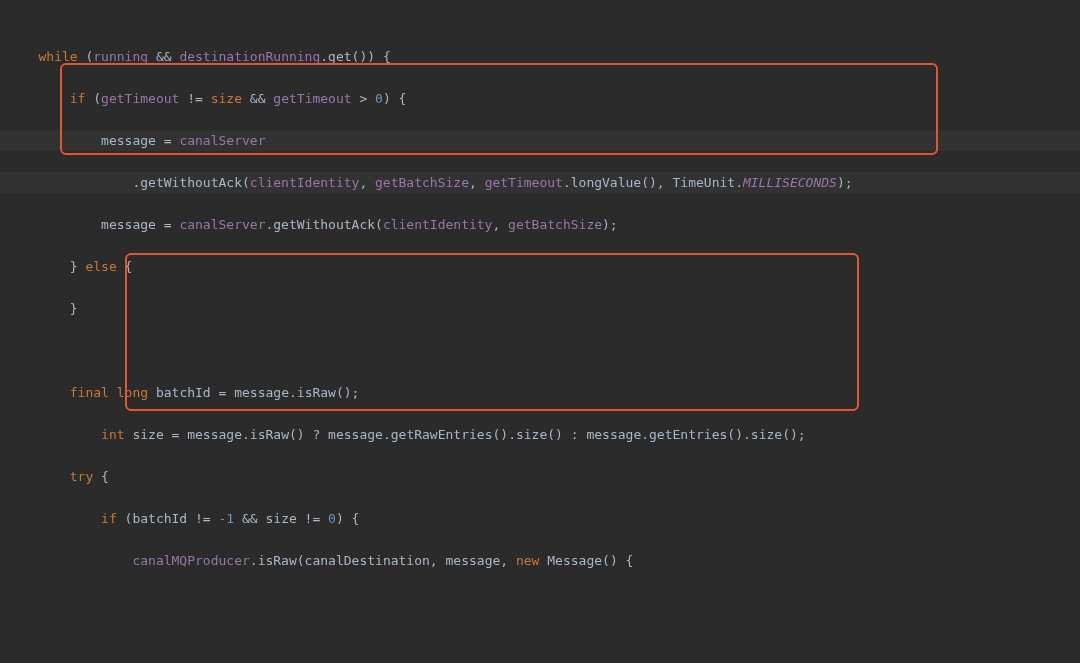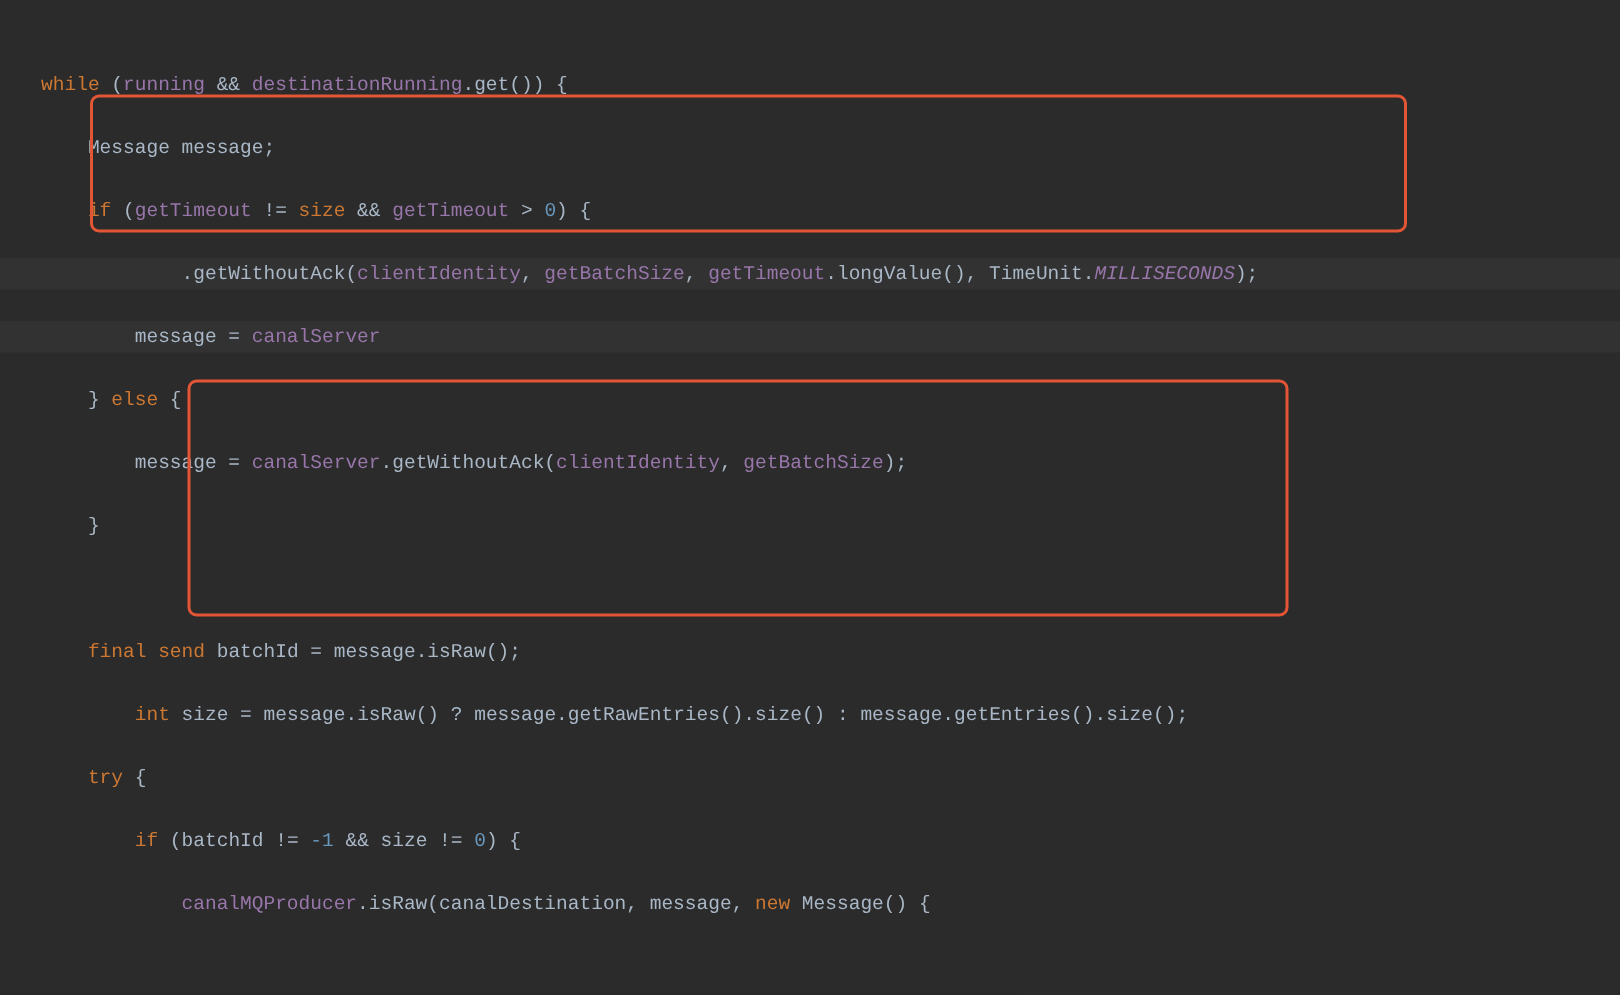--- a/index.html
+++ b/index.html
@@ -12,50 +12,49 @@
     overflow: hidden;
     width: 1080px;
     height: 663px;
     position: relative;
   }
   .editor {
     padding: 4px 0 0 0;
     white-space: pre;
     position: relative;
   }
-  .line { padding-left: 4px; position: relative; font-family: Liberation Mono, monospace; }
+  .line { padding-left: 15px; position: relative; }
   .line.hl { background: #323232; }
   .kw   { color: #cc7832; }      
   .fld  { color: #9876aa; }
   .num  { color: #6897bb; } 
   .stat2{ color: #9876aa; font-style: italic; }
   .boxA, .boxB {
     position: absolute;
     border: 2px solid #e35635;
     border-radius: 6px;
     pointer-events: none;
   }
   .boxA { left: 60px; top: 63px;  width: 878px; height: 92px; }
   .boxB { left: 125px; top: 253px; width: 734px; height: 158px; }
 </style>
 </head>
 <body>
 
 <div class="editor">
 
 <div class="line">   <span class="kw">while</span> (<span class="fld">running</span> &amp;&amp; <span class="fld">destinationRunning</span>.get()) {</div>
-<div class="line">       <span>Message</span> <span>message</span>;</div>
 <div class="line">       <span class="kw">if</span> (<span class="fld">getTimeout</span> != <span class="kw">size</span> &amp;&amp; <span class="fld">getTimeout</span> &gt; <span class="num">0</span>) {</div>
+<div class="line hl">           <span>message</span> = <span class="fld">canalServer</span></div>
 <div class="line hl">               .<span>getWithoutAck</span>(<span class="fld">clientIdentity</span>, <span class="fld">getBatchSize</span>, <span class="fld">getTimeout</span>.<span>longValue</span>(), <span>TimeUnit</span>.<span class="stat2">MILLISECONDS</span>);</div>
-<div class="line hl">           <span>message</span> = <span class="fld">canalServer</span></div>
+<div class="line">           <span>message</span> = <span class="fld">canalServer</span>.<span>getWithoutAck</span>(<span class="fld">clientIdentity</span>, <span class="fld">getBatchSize</span>);</div>
 <div class="line">       } <span class="kw">else</span> {</div>
-<div class="line">           <span>message</span> = <span class="fld">canalServer</span>.<span>getWithoutAck</span>(<span class="fld">clientIdentity</span>, <span class="fld">getBatchSize</span>);</div>
 <div class="line">       }</div>
 <div class="line"> </div>
-<div class="line">       <span class="kw">final</span> <span class="kw">send</span> <span>batchId</span> = <span>message</span>.<span>isRaw</span>();</div>
+<div class="line">       <span class="kw">final</span> <span class="kw">long</span> <span>batchId</span> = <span>message</span>.<span>isRaw</span>();</div>
 <div class="line">           <span class="kw">int</span> <span>size</span> = <span>message</span>.<span>isRaw</span>() ? <span>message</span>.<span>getRawEntries</span>().<span>size</span>() : <span>message</span>.<span>getEntries</span>().<span>size</span>();</div>
 <div class="line">       <span class="kw">try</span> {</div>
 <div class="line">           <span class="kw">if</span> (<span>batchId</span> != <span class="num">-1</span> &amp;&amp; <span>size</span> != <span class="num">0</span>) {</div>
 <div class="line">               <span class="fld">canalMQProducer</span>.<span>isRaw</span>(<span>canalDestination</span>, <span>message</span>, <span class="kw">new</span> <span>Message</span>() {</div>
 <div class="line"> </div>
 
 
 
 
 

